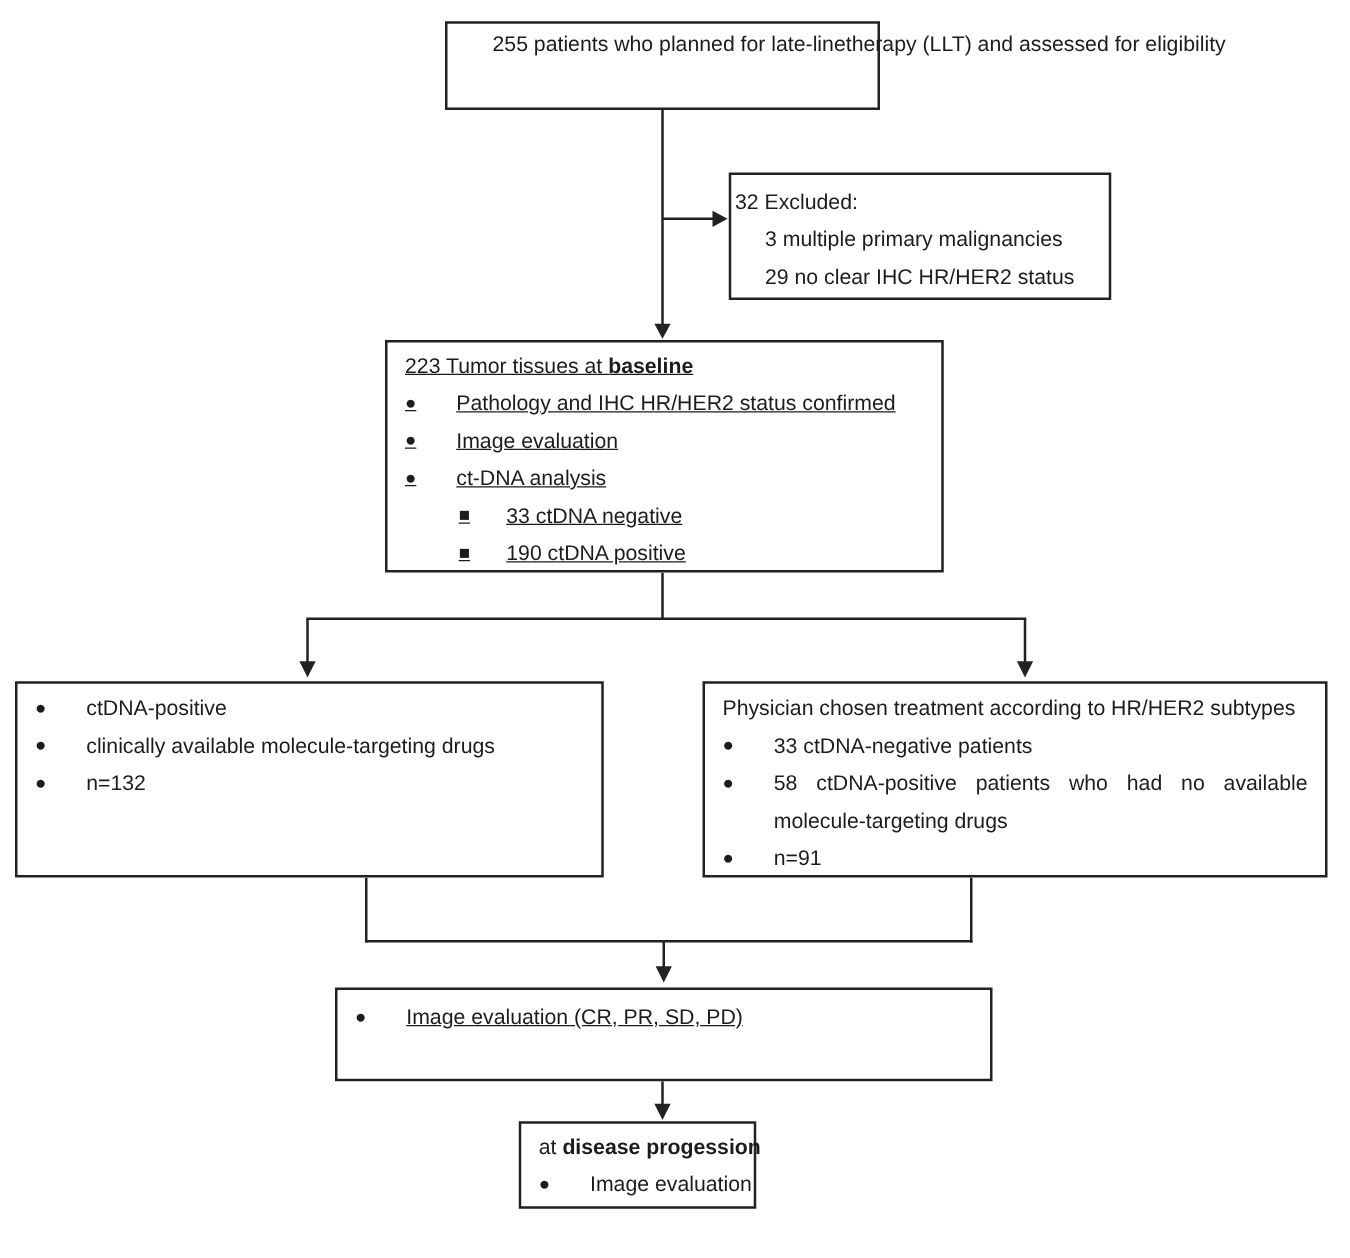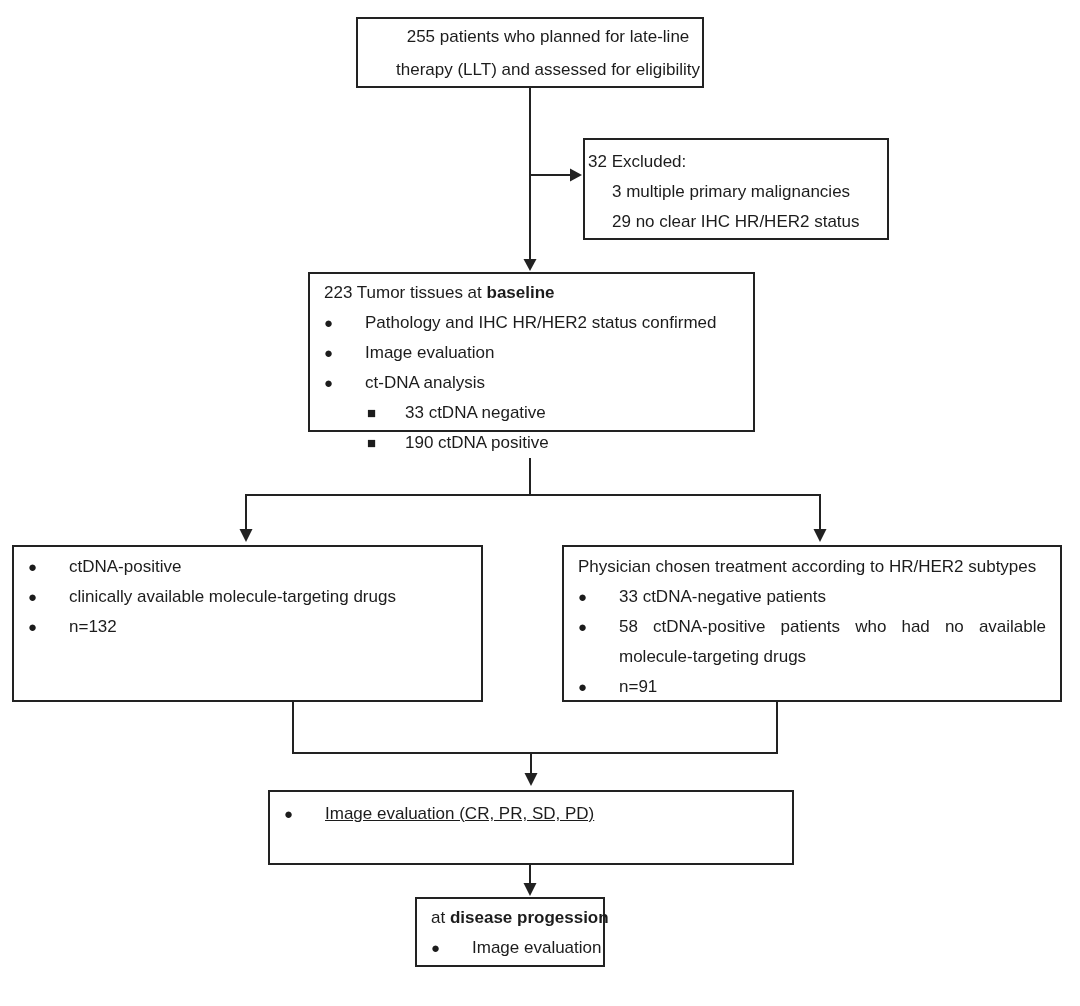--- a/index.html
+++ b/index.html
@@ -8,21 +8,21 @@
     font-family:"Liberation Sans","DejaVu Sans",sans-serif;
     color:#1c1c1c;font-size:17px;overflow:hidden;
   }
   .connectors{position:absolute;left:0;top:0;width:1080px;height:1006px;}
   .box{
     position:absolute;box-sizing:border-box;border:2px solid #222222;
     background:#ffffff;
   }
   .line{line-height:30px;white-space:nowrap;}
   .wrapline{line-height:30px;white-space:normal;}
-  .center{display:flex;flex-direction:column;justify-content:flex-end;text-align:center;padding-left:36px;}
+  .center{display:flex;flex-direction:row;justify-content:flex-start;text-align:center;padding-left:36px;}
   .center .line{line-height:33px;}
   .b{font-weight:700;}
   .row{display:flex;align-items:flex-start;}
   .mk{flex:none;font-size:15px;line-height:30px;}
   .m1{width:41px;}
   .m2{width:38px;}
   .sub{margin-left:43px;}
   .indent{margin-left:24px;}
   .just{text-align:justify;text-align-last:left;}
   .txt{flex:1 1 auto;min-width:0;}
@@ -63,21 +63,21 @@
     <div class="line">255 patients who planned for late-line</div>
     <div class="line">therapy (LLT) and assessed for eligibility</div>
   </div>
 
   <div class="box" style="left:583px;top:138px;width:306px;height:102px;padding:7px 10px 0 3px;">
     <div class="line">32 Excluded:</div>
     <div class="line indent">3 multiple primary malignancies</div>
     <div class="line indent">29 no clear IHC HR/HER2 status</div>
   </div>
 
-  <div class="box" style="left:308px;top:272px;width:447px;height:160px;padding:4px 12px 0 14px;">
+  <div class="box" style="left:308px;top:272px;width:447px;height:186px;padding:4px 12px 0 14px;text-decoration:underline;">
     <div class="line">
       <span>223 Tumor tissues at </span><span class="b">baseline</span>
     </div>
     <div class="row">
       <span class="mk m1">●</span>
       <span class="txt line">Pathology and IHC HR/HER2 status confirmed</span>
     </div>
     <div class="row">
       <span class="mk m1">●</span>
       <span class="txt line">Image evaluation</span>

